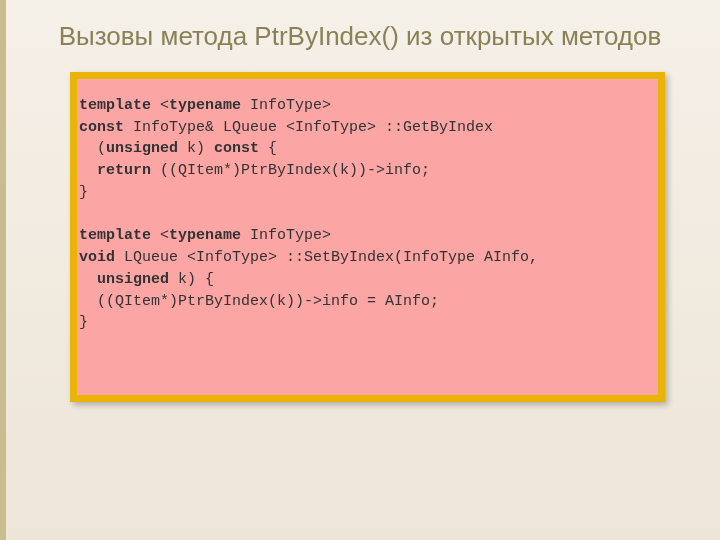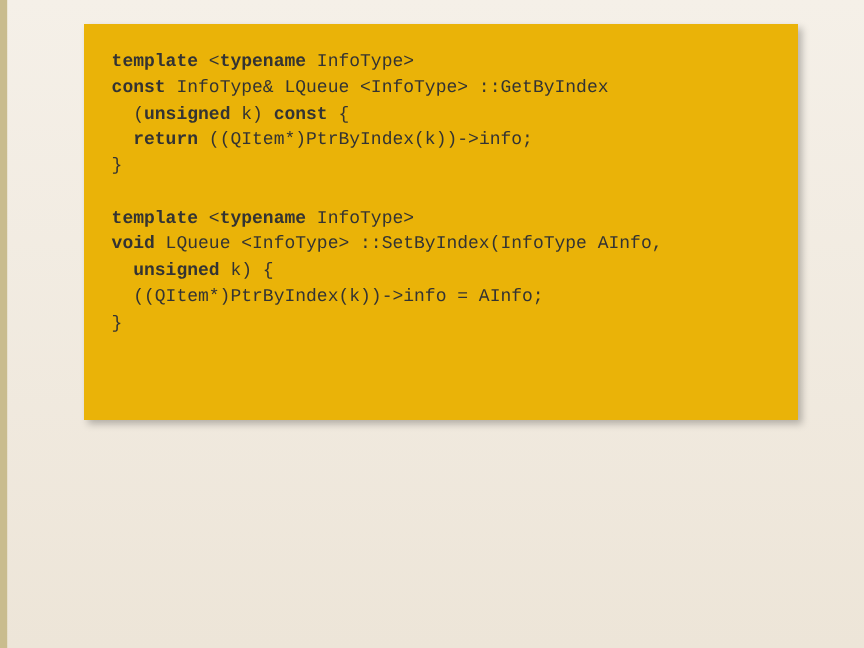--- a/index.html
+++ b/index.html
@@ -20,24 +20,24 @@
       text-align: center;
       font-size: 26px;
       color: #8b8157;
       font-weight: normal;
       line-height: 1.3;
       margin-bottom: 18px;
       padding: 0 40px;
     }
     .code-container {
       margin: 0 55px 0 70px;
-      background: #eab308;
-      border: 5px solid #eab308;
+      background: #fca5a5;
+      border: 7px solid #eab308;
       box-shadow: 3px 3px 6px rgba(0,0,0,0.25);
-      padding: 16px 18px;
+      padding: 16px 2px;
       min-height: 330px;
     }
     .code-block {
       font-family: 'Courier New', monospace;
       font-size: 15px;
       line-height: 1.45;
       color: #333;
       white-space: pre;
     }
     .kw { font-weight: bold; }
@@ -49,20 +49,21 @@
       height: 100%;
       background: #c9bc8e;
     }
   </style>
 </head>
 <body>
 
 <div class="accent-strip"></div>
 
 <div class="slide">
+  <h1 class="title">Вызовы метода PtrByIndex() из открытых методов</h1>
 
   <div class="code-container">
     <div class="code-block"><span class="kw">template</span><span> &lt;</span><span class="kw">typename</span><span> InfoType&gt;</span>
 <span class="kw">const</span><span> InfoType&amp; LQueue &lt;InfoType&gt; ::GetByIndex</span>
 <span>  (</span><span class="kw">unsigned</span><span> k) </span><span class="kw">const</span><span> {</span>
 <span>  </span><span class="kw">return</span><span> ((QItem*)PtrByIndex(k))-&gt;info;</span>
 <span>}</span>
 <span></span>
 <span class="kw">template</span><span> &lt;</span><span class="kw">typename</span><span> InfoType&gt;</span>
 <span class="kw">void</span><span> LQueue &lt;InfoType&gt; ::SetByIndex(InfoType AInfo,</span>

